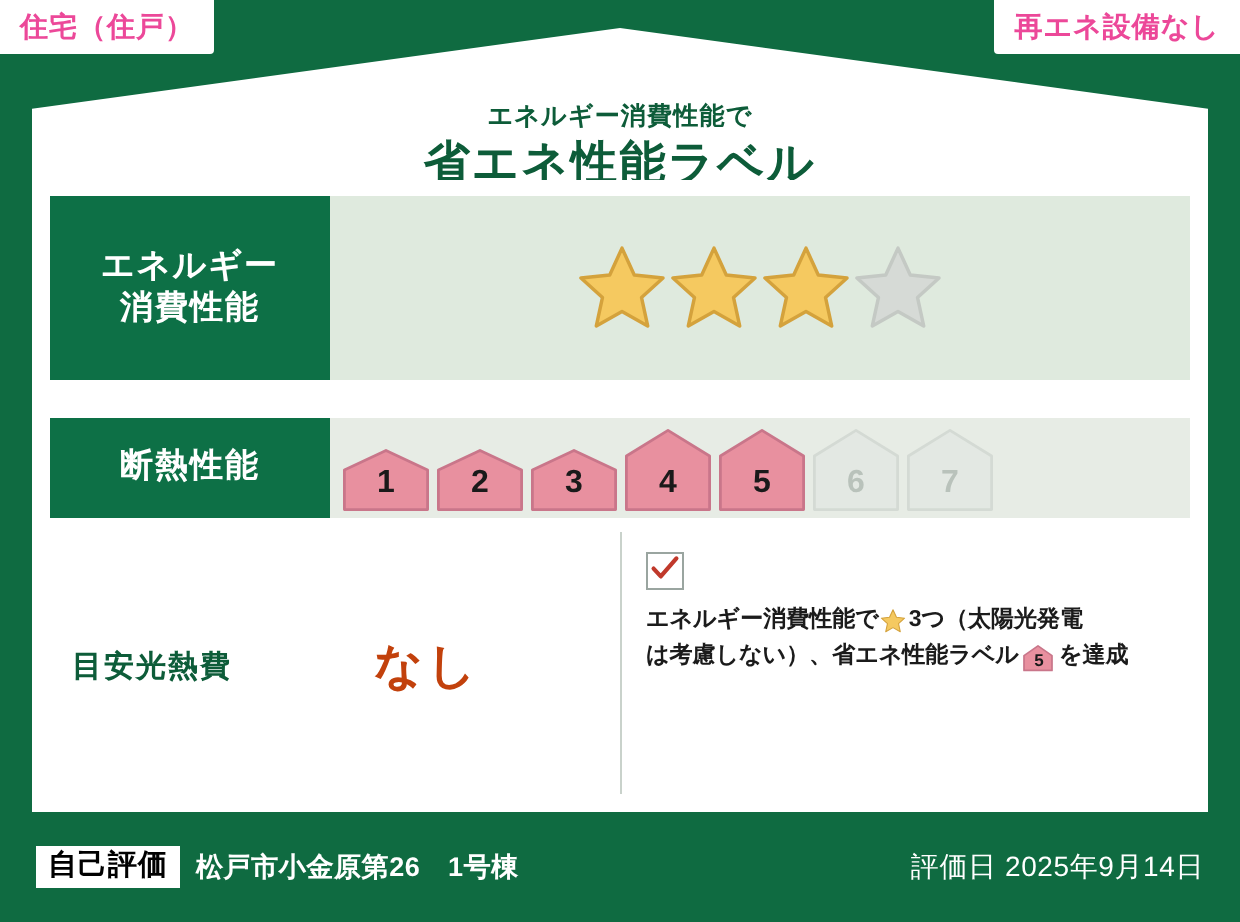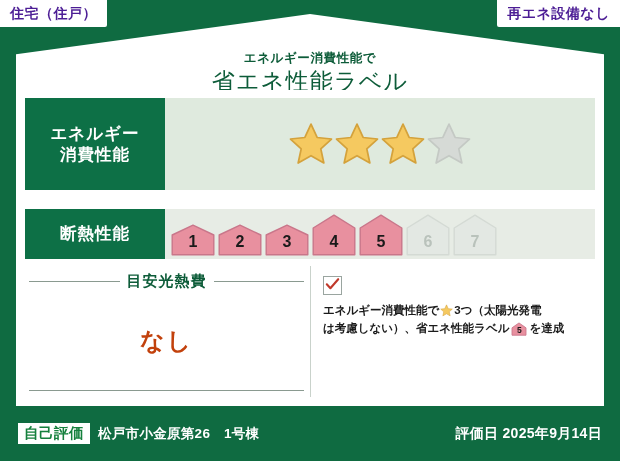--- a/index.html
+++ b/index.html
@@ -14,21 +14,21 @@
   #label-root{
     position:absolute;inset:0;
     background:#0f6b41;
     overflow:hidden;
   }
 
   
   .corner-badge{
     position:absolute;top:0;
     background:#ffffff;
-    color:#4c1d95;
+    color:#ec4899;
     font-weight:bold;
     font-size:14px;
     letter-spacing:.5px;
     padding:6px 10px 7px 10px;
     line-height:1;
     z-index:20;
     white-space:nowrap;
   }
   #badge-building-type{left:0;border-bottom-right-radius:2px;}
   #badge-renewable{right:0;border-bottom-left-radius:2px;}
@@ -45,21 +45,21 @@
     position:absolute;
     left:0;right:0;bottom:4px;
     text-align:center;
     color:#0d5c39;
   }
   #roof-subtitle{
     font-size:12.5px;font-weight:bold;letter-spacing:.6px;line-height:1.1;
     margin-bottom:3px;
   }
   #roof-title{
-    font-size:23px;font-weight:normal;letter-spacing:1.2px;line-height:1.1;
+    font-size:23px;font-weight:bold;letter-spacing:1.2px;line-height:1.1;
   }
 
   
   #body-panel{
     position:absolute;
     left:16px;right:16px;top:90px;bottom:55px;
     background:#ffffff;
     z-index:6;
     padding:8px 9px 9px 9px;
     box-sizing:border-box;
@@ -116,21 +116,21 @@
   .house.lvl-small{height:32px;}
   .house.lvl-big{height:42px;}
   .house.inactive .house-num{color:#b9c2bb;}
 
   
   #lower-section{
     flex:1;display:flex;margin-top:2px;
   }
   #cost-col{
     width:50%;
-    display:flex;flex-direction:column;
+    display:flex;flex-direction:row;
     padding:4px 6px 2px 4px;box-sizing:border-box;
   }
   #cost-heading-wrap{
     display:flex;align-items:center;gap:7px;
     margin-top:2px;
   }
   #cost-heading-wrap .rule{flex:1;height:1px;background:#8a9a90;}
   #cost-heading{
     font-size:15px;font-weight:bold;color:#0d5c39;letter-spacing:1px;
     white-space:nowrap;
@@ -178,29 +178,29 @@
   #footer{
     position:absolute;
     left:0;right:0;bottom:0;height:55px;
     z-index:7;
     display:flex;align-items:center;
     padding:0 18px;box-sizing:border-box;
     color:#ffffff;
   }
   #footer-left{display:flex;align-items:center;gap:8px;flex:1;}
   #self-eval-badge{
-    background:#ffffff;color:#15803d;
+    background:#ffffff;color:#000000;
     font-size:14.5px;font-weight:bold;letter-spacing:.5px;
     padding:3px 6px 4px 6px;line-height:1;
   }
   #footer-address{
     font-size:13.5px;font-weight:bold;letter-spacing:.3px;white-space:nowrap;
   }
   #footer-right{text-align:right;line-height:1.15;}
-  #eval-date{font-size:14px;font-weight:bold;letter-spacing:.3px;white-space:nowrap;}
+  #eval-date{font-size:14px;font-weight:normal;letter-spacing:.3px;white-space:nowrap;}
   #label-id{font-size:7.5px;letter-spacing:.2px;opacity:.85;margin-top:2px;white-space:nowrap;}
 </style>
 </head>
 <body>
 
 <div id="label-root">
 
   <div class="corner-badge" id="badge-building-type">住宅（住戸）</div>
 
   <div class="corner-badge" id="badge-renewable">再エネ設備なし</div>

